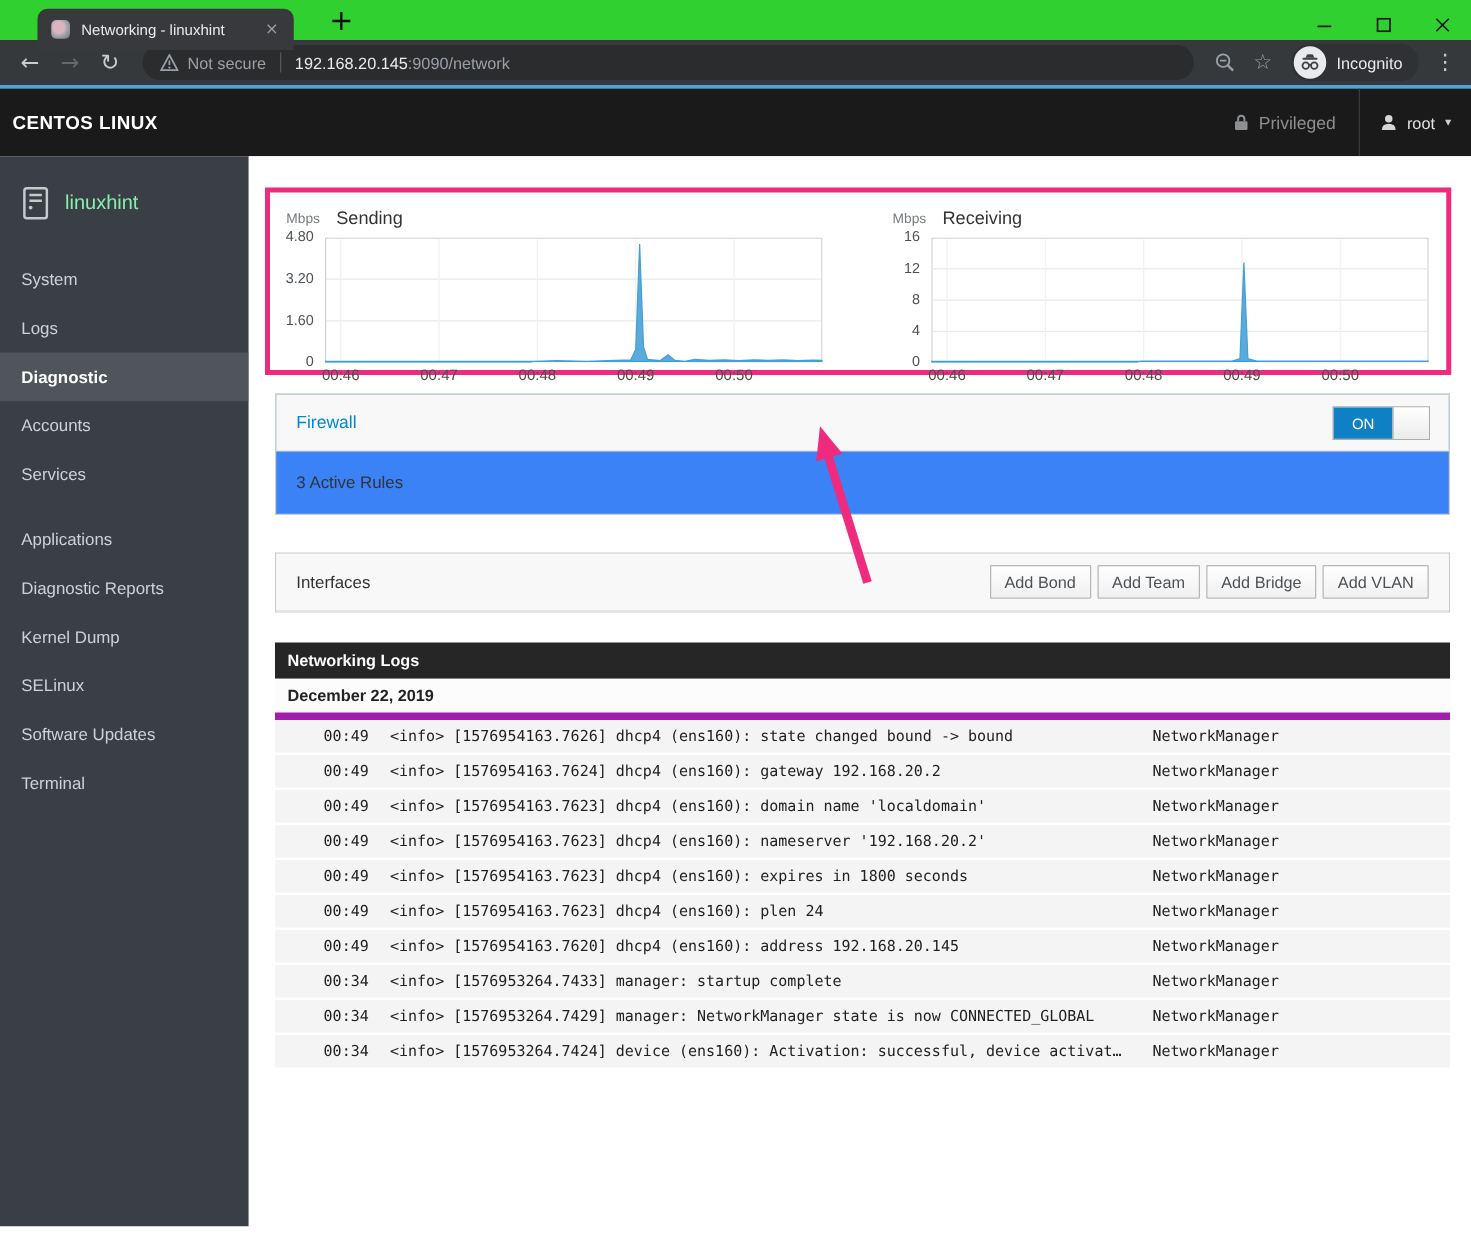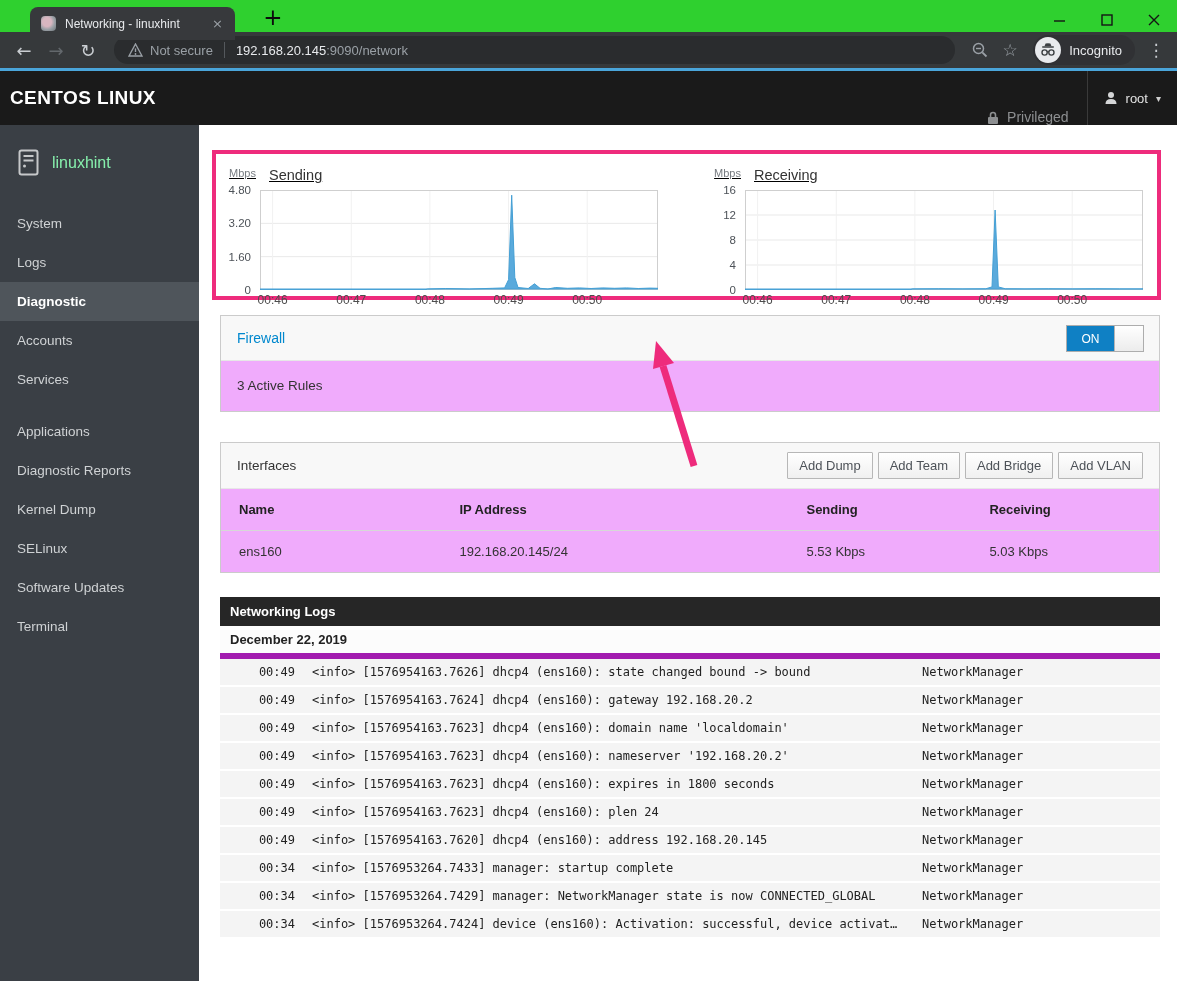--- a/index.html
+++ b/index.html
@@ -28,54 +28,54 @@
   .url-host { color:#e8eaed; font-size:13px; }
   .url-path { color:#9aa0a6; font-size:13px; }
   .tb-icon { width:30px; height:30px; display:flex; align-items:center; justify-content:center; color:#9aa0a6; font-size:17px; }
   .incog { height:30px; background:#303134; border-radius:15px; display:flex; align-items:center; padding:2px 13px 2px 2px; margin:0 8px; }
   .incog-circle { width:26px; height:26px; border-radius:50%; background:#e8eaed; display:flex; align-items:center; justify-content:center; }
   .incog-label { color:#e8eaed; font-size:13px; margin-left:8px; }
   .menu-dots { color:#c9cdd1; font-size:17px; width:26px; text-align:center; }
 
   
   .cp-header { height:54px; background:#1a1a1a; display:flex; align-items:center; justify-content:space-between; padding:0 16px 0 10px; }
-  .brand { color:#fff; font-size:19px; font-weight:600; letter-spacing:.4px; }
+  .brand { color:#fff; font-size:15px; font-weight:600; letter-spacing:.4px; }
   .cp-right { display:flex; align-items:center; height:100%; }
-  .privileged { display:flex; align-items:flex-end; gap:8px; color:#8d8f91; font-size:14px; padding-right:18px; border-right:1px solid #3a3a3a; height:54px; }
+  .privileged { display:flex; align-items:center; gap:8px; color:#8d8f91; font-size:14px; padding-right:18px; border-right:1px solid #3a3a3a; height:54px; }
   .usermenu { display:flex; align-items:center; gap:8px; color:#e2e2e2; font-size:13px; padding-left:16px; }
   .caret { font-size:10px; color:#cfcfcf; }
 
   
   .layout { display:flex; height:856px; }
   .sidebar { width:199px; background:#3a3f45; flex:0 0 199px; }
   .sb-brand { display:flex; align-items:center; gap:13px; padding:24px 18px 20px; }
   .sb-brand-label { color:#86efac; font-size:16px; }
   .nav { margin-top:8px; }
   .nav-group + .nav-group { margin-top:13px; }
   .nav-item { padding:12px 17px; font-size:13.5px; color:#cfd2d4; cursor:pointer; }
   .nav-item.active { background:#4f555b; color:#fff; font-weight:bold; }
 
   .content { flex:1; background:#fff; padding-top:25px; position:relative; }
 
   
   .charts-box { margin:0 16px 0 13px; border:4px solid #ee2b7c; display:flex; padding:13px 0 6px 0; background:#fff; }
   .chart { width:442px; flex:0 0 442px; }
   .chart + .chart { margin-left:43px; }
-  .chart-head { display:flex; align-items:flex-start; margin-bottom:7px;text-decoration:underline; }
+  .chart-head { display:flex; align-items:center; margin-bottom:7px; }
   .chart-unit { width:44px; text-align:right; font-size:11px; color:#767b80; padding-right:4px; }
   .chart-title { font-size:14.5px; color:#333; margin-left:9px; }
   .chart-body { display:flex; }
   .ylabels { width:44px; position:relative; height:100px; }
   .ylabels span { position:absolute; right:9px; font-size:11.5px; color:#4d5258; transform:translateY(-6px); }
   .plotwrap { position:relative; width:398px; height:100px; }
   .xlabels { position:absolute; left:0; top:103px; width:398px; height:18px; }
   .xlabels span { position:absolute; transform:translateX(-50%); font-size:12px; color:#4d4d4d; }
 
   
-  .panel { margin:0 17px 0 21px; border:1px solid #cbcbcb; background:#f0abfc; }
+  .panel { margin:0 17px 0 21px; border:1px solid #cbcbcb; background:#3b82f6; }
   .panel-heading { background:#f8f8f8; border-bottom:1px solid #e7e7e7; padding:13px 16px; position:relative; }
   .fw-panel { margin-top:15px; }
   .fw-link { color:#0088ce; font-size:14px; text-decoration:none; cursor:pointer; }
   .fw-body { padding:17px 16px 18px; font-size:13.5px; color:#333; }
   .toggle { position:absolute; right:15px; top:9px; width:78px; height:27px; border:1px solid #adadad; display:flex; cursor:pointer; background:#fff; }
   .toggle-on { width:47px; background:#0f80c4; color:#fff; font-weight:normal; font-size:12px; display:flex; align-items:center; justify-content:center; }
   .toggle-handle { flex:1; background:linear-gradient(#ffffff,#ececec); border-left:1px solid #b5b5b5; }
 
   .if-panel { margin-top:30px; }
   .if-heading { display:flex; align-items:center; justify-content:space-between; padding:9px 16px; background:#f8f8f8; border-bottom:1px solid #e7e7e7; }
@@ -298,40 +298,22 @@
           <span class="toggle-on" style="background: rgb(15, 128, 196);">ON</span>
           <span class="toggle-handle"></span>
         </div>
       </div>
       <div class="fw-body">3 Active Rules</div>
     </div>
 
     <div class="panel if-panel">
       <div class="if-heading">
         <span class="if-title">Interfaces</span>
-        <span id="if-buttons"><button class="btn">Add Dump</button><button class="btn">Add Team</button><button class="btn">Add Bridge</button><button class="btn">Add VLAN</button></span>
-      </div>
-      <table class="if-table">
-        <thead>
-            <tr id="if-head-row">
-              <th style="width: 23.5%;">Name</th>
-              <th style="width: 37%;">IP Address</th>
-              <th style="width: 19.5%;">Sending</th>
-              <th style="width: 20%;">Receiving</th>
-            </tr>
-          </thead>
-        <tbody id="if-body">
-            <tr>
-              <td>ens160</td>
-              <td>192.168.20.145/24</td>
-              <td>5.53 Kbps</td>
-              <td>5.03 Kbps</td>
-            </tr>
-          </tbody>
-      </table>
+        <span id="if-buttons"><button class="btn">Add Bond</button><button class="btn">Add Team</button><button class="btn">Add Bridge</button><button class="btn">Add VLAN</button></span>
+      </div>
     </div>
 
     <div class="logs-panel">
       <div class="logs-heading">Networking Logs</div>
       <div class="logs-date">December 22, 2019</div>
       <div id="log-rows">
           <div class="log-row">
             <span class="log-time">00:49</span>
             <span class="log-msg">&lt;info&gt; [1576954163.7626] dhcp4 (ens160): state changed bound -&gt; bound</span>
             <span class="log-service">NetworkManager</span>

